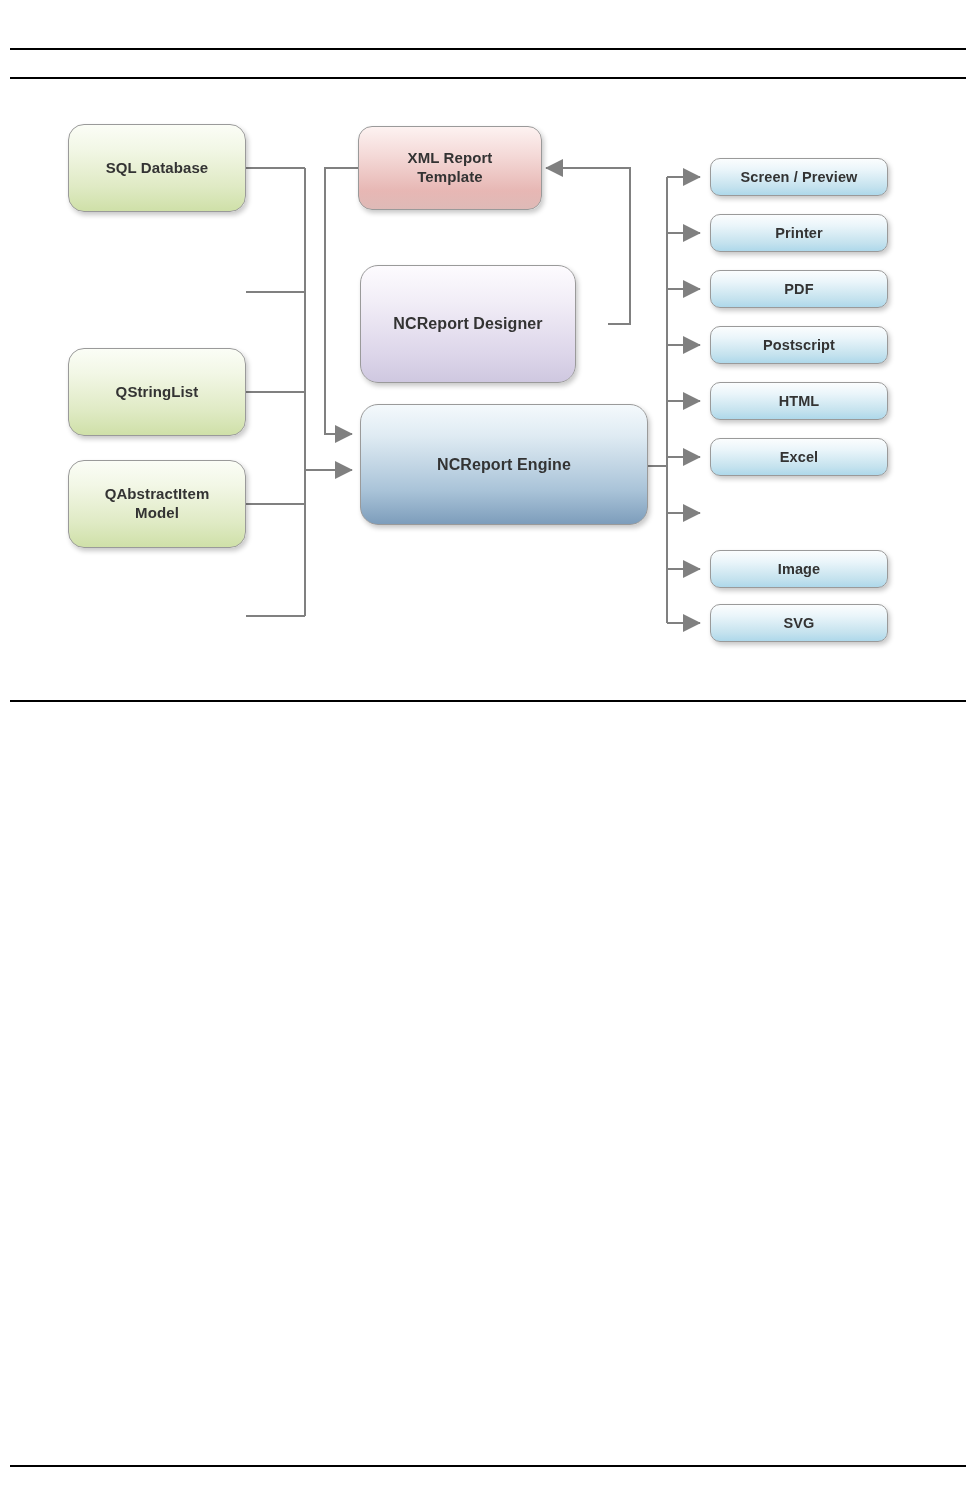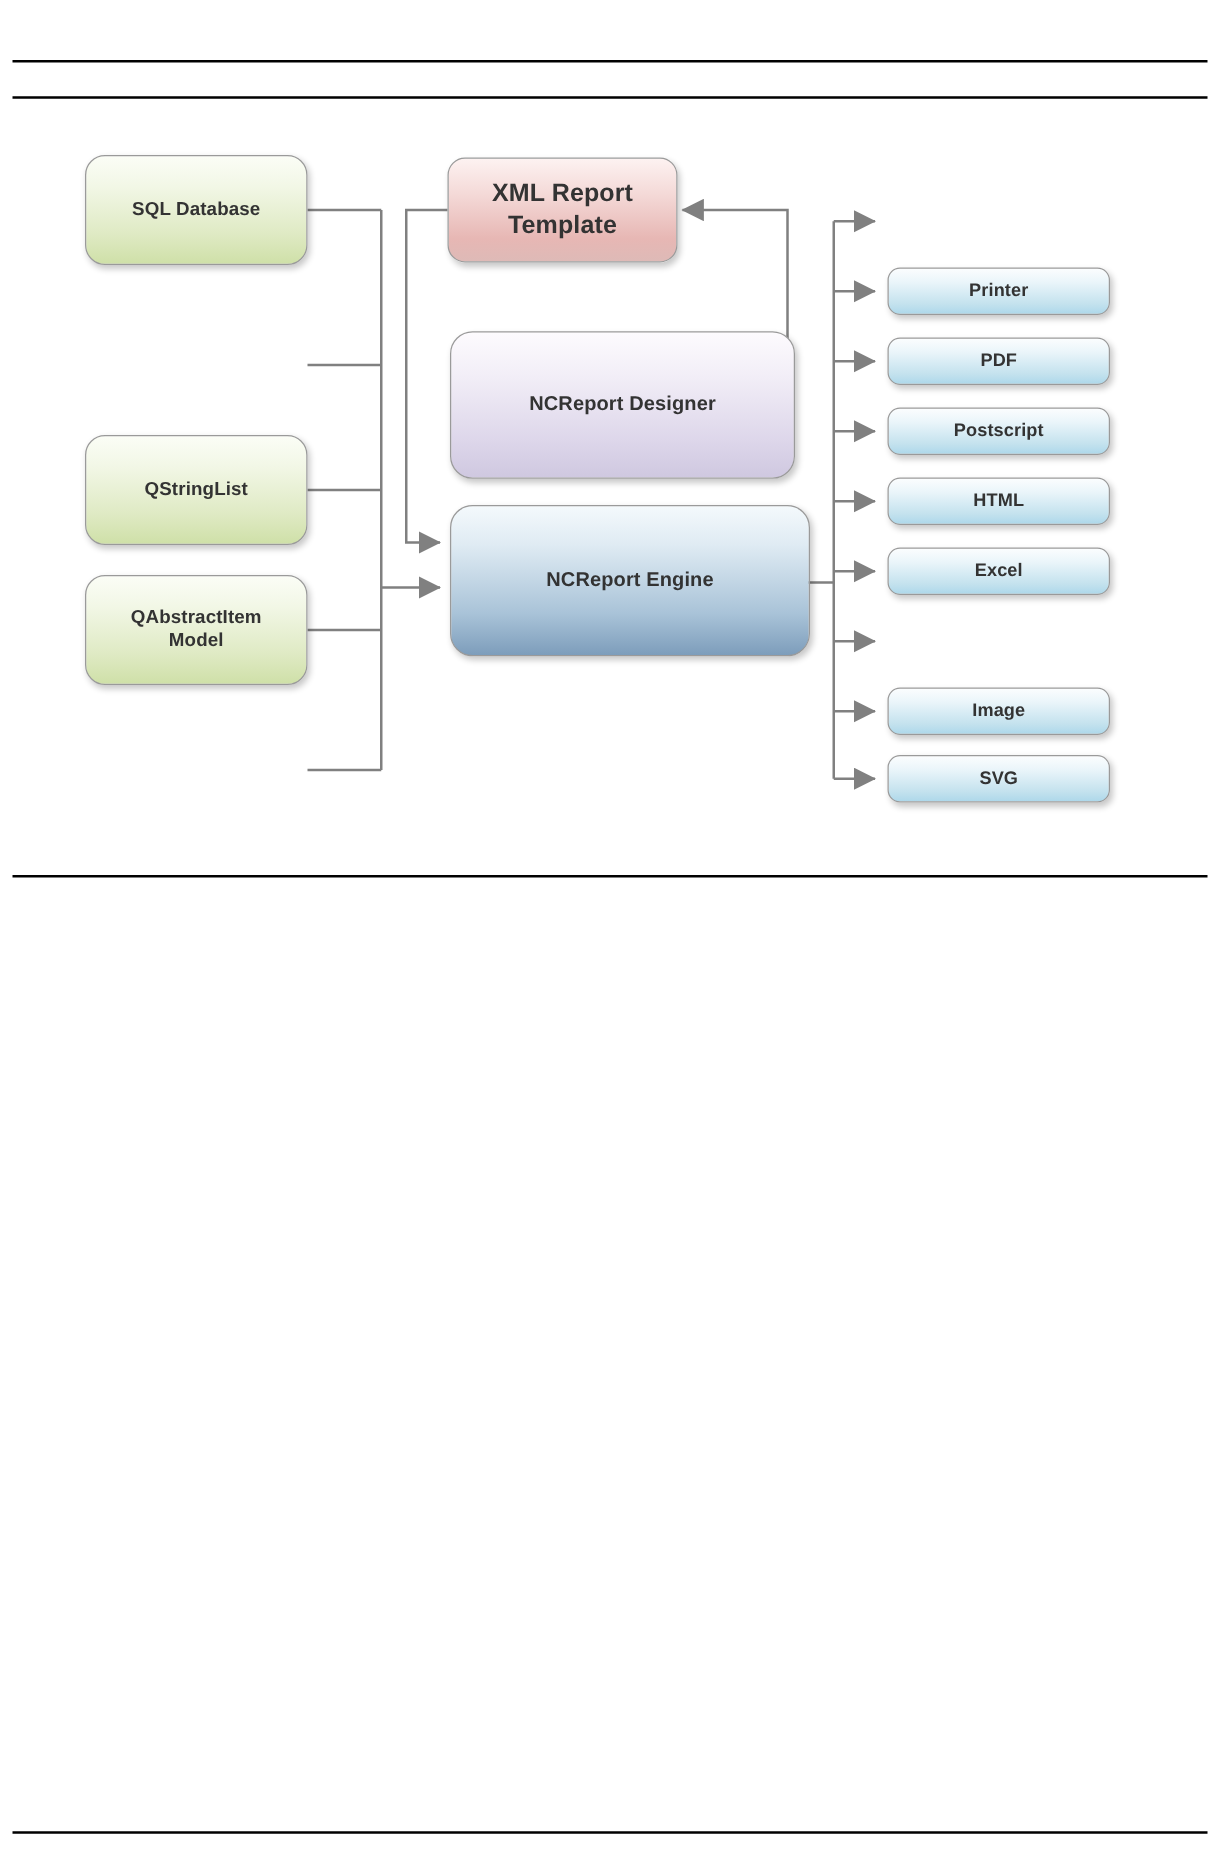--- a/index.html
+++ b/index.html
@@ -82,29 +82,29 @@
     font-size: 15px;
     border-radius: 16px;
     background: linear-gradient(to bottom, #fbfdf6 0%, #f2f7e6 28%, #dfeac4 72%, #cfe0a8 100%);
   }
   
   .node.template {
     left: 358px;
     top: 126px;
     width: 184px;
     height: 84px;
-    font-size: 20px;
+    font-size: 15px;
     border-radius: 14px;
     background: linear-gradient(to bottom, #fdf2f1 0%, #f4d9d7 35%, #e7b7b4 78%, #debab7 100%);
   }
   
   .node.designer {
     left: 360px;
     top: 265px;
-    width: 276px;
+    width: 216px;
     height: 118px;
     font-size: 16px;
     border-radius: 18px;
     background: linear-gradient(to bottom, #fdfbfe 0%, #f2eef7 30%, #ddd6ea 75%, #cfc8e0 100%);
   }
   
   .node.engine {
     left: 360px;
     top: 404px;
     width: 288px;
@@ -185,20 +185,23 @@
       <span class="label">XML Report
 Template</span>
     </div>
     <div class="node designer">
       <span class="label">NCReport Designer</span>
     </div>
     <div class="node engine">
       <span class="label">NCReport Engine</span>
     </div>
 
+    <div class="node output" style="top:158px">
+      <span class="label">Screen / Preview</span>
+    </div>
     <div class="node output" style="top:214px">
       <span class="label">Printer</span>
     </div>
     <div class="node output" style="top:270px">
       <span class="label">PDF</span>
     </div>
     <div class="node output" style="top:326px">
       <span class="label">Postscript</span>
     </div>
     <div class="node output" style="top:382px">

